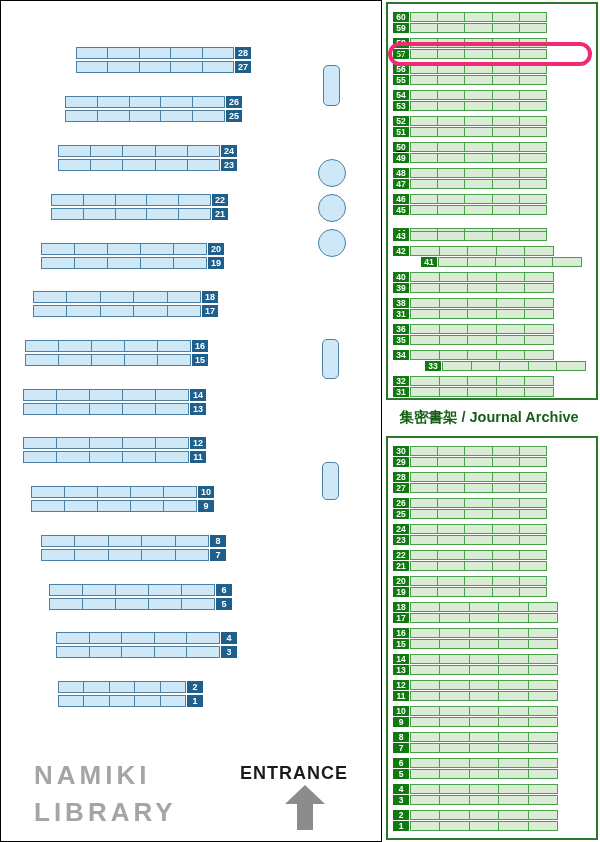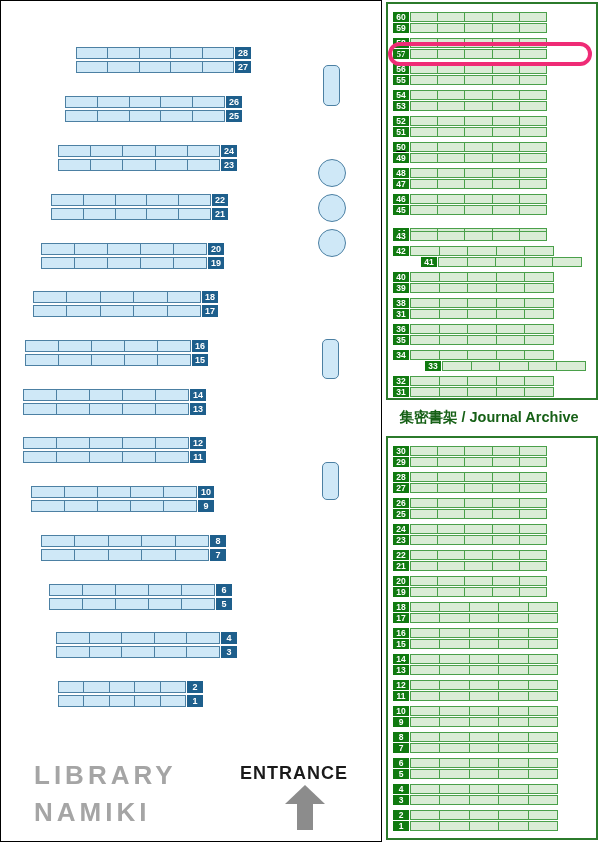--- a/index.html
+++ b/index.html
@@ -44,22 +44,22 @@
 
   .highlight-ring { position: absolute; border: 4px solid var(--highlight); border-radius: 13px;
                     z-index: 5; pointer-events: none; background: transparent; }
 </style>
 </head>
 <body>
 
 <div id="canvas">
   <div id="floor">
     <div class="big-title">
+      <div>NAMIKI</div>
       <div>LIBRARY</div>
-      <div>NAMIKI</div>
     </div>
     <div class="entrance-label">ENTRANCE</div>
     <div class="arrow-up">
       <div class="arrow-head"></div>
       <div class="arrow-stem"></div>
     </div>
   <div class="shelf-row blue" style="left: 75px; top: 46px;">
         <div class="bar" style="width: 158px;">
           <div class="seg"></div>
           <div class="seg"></div>

